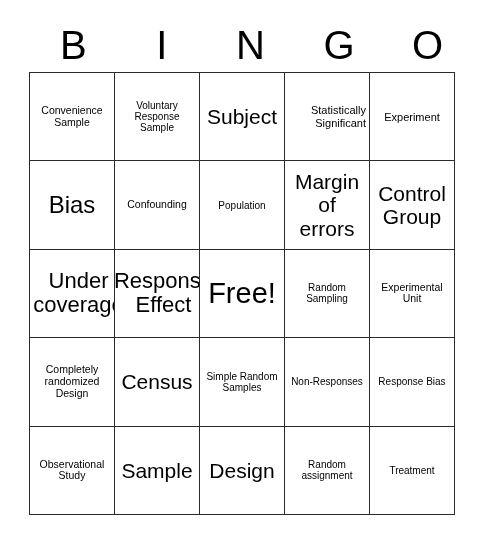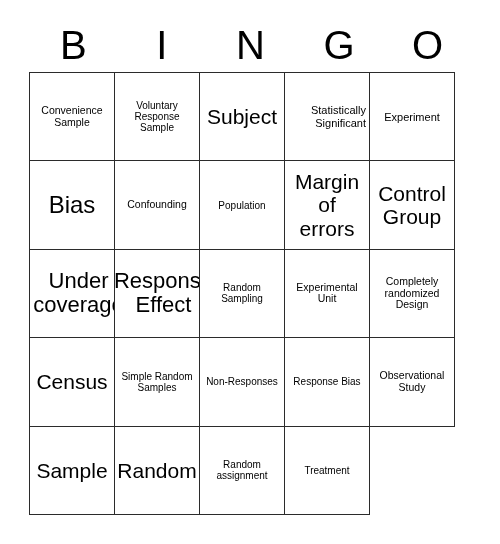--- a/index.html
+++ b/index.html
@@ -130,20 +130,23 @@
         <span class="cell-text fs-xl">Control Group</span>
       </div>
 
     <div class="cell">
         <span class="cell-text fs-l">Under coverage</span>
       </div>
     <div class="cell">
         <span class="cell-text fs-l">Response Effect</span>
       </div>
     <div class="cell">
+        <span class="cell-text fs-free">Free!</span>
+      </div>
+    <div class="cell">
         <span class="cell-text fs-m">Random Sampling</span>
       </div>
     <div class="cell">
         <span class="cell-text fs-xs">Experimental Unit</span>
       </div>
 
     <div class="cell">
         <span class="cell-text fs-xs">Completely randomized Design</span>
       </div>
     <div class="cell">
@@ -159,21 +162,21 @@
         <span class="cell-text fs-m">Response Bias</span>
       </div>
 
     <div class="cell">
         <span class="cell-text fs-xs">Observational Study</span>
       </div>
     <div class="cell">
         <span class="cell-text fs-xl">Sample</span>
       </div>
     <div class="cell">
-        <span class="cell-text fs-xl">Random</span>
+        <span class="cell-text fs-xl">Design</span>
       </div>
     <div class="cell">
         <span class="cell-text fs-m">Random assignment</span>
       </div>
     <div class="cell">
         <span class="cell-text fs-m">Treatment</span>
       </div>
 
   </div>
 </div>

